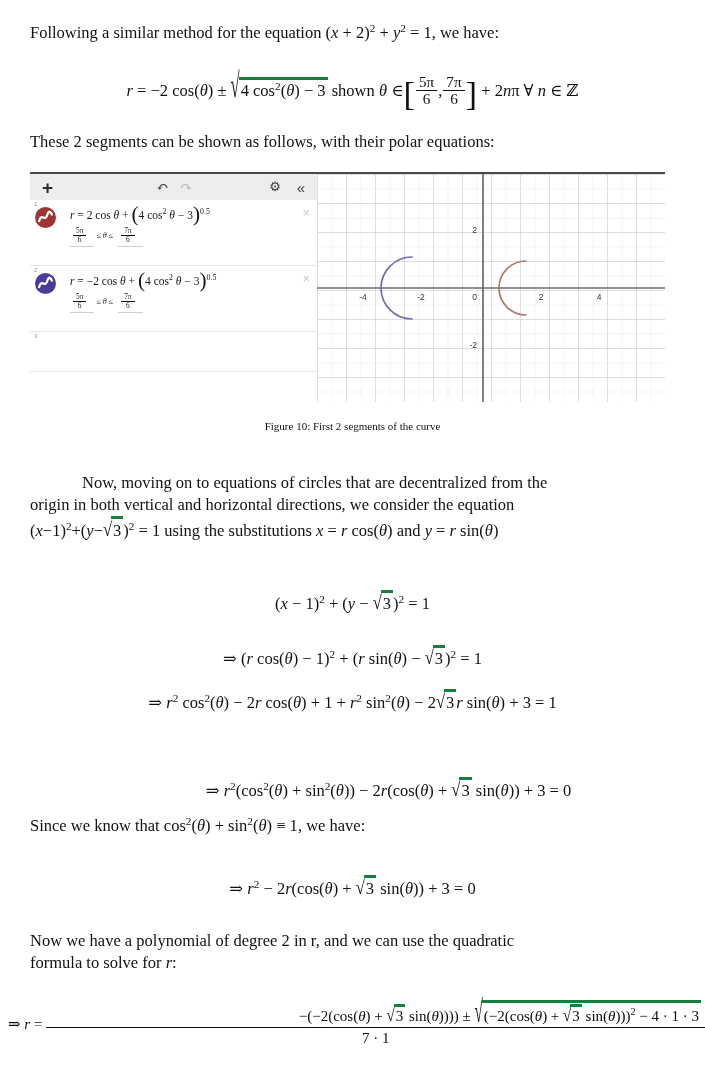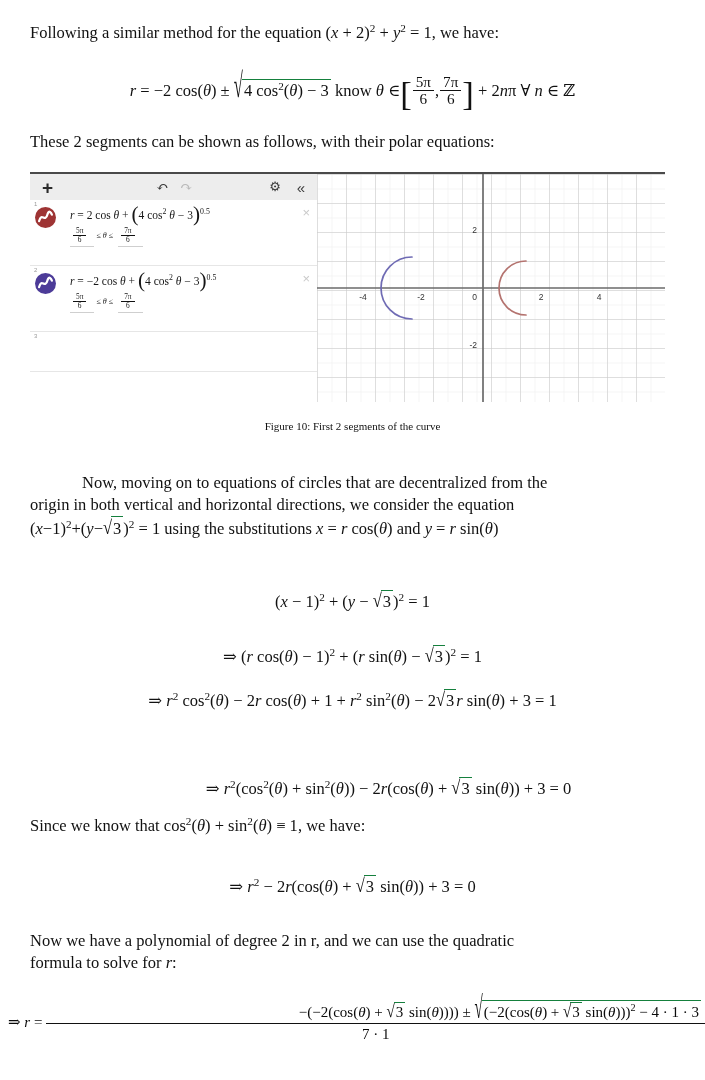--- a/index.html
+++ b/index.html
@@ -29,21 +29,21 @@
     color:#111;
   }
   i.v{font-style:italic;font-family:"Liberation Serif",serif;}
   sup{font-size:.68em;vertical-align:super;line-height:0;}
 
   
   .rad{display:inline-block;white-space:nowrap;}
   .rad > .sign{display:inline-block;transform:scaleY(1.18) translateY(-1px);}
   .rad > .bar{
     display:inline-block;
-    border-top:1px solid #15803d;
+    border-top:3px solid #15803d;
     padding:1px 2px 0 2px;
     margin-left:-1px;
   }
   .radtall > .sign{transform:scaleY(2.1) translateY(-2px);font-size:1em;}
 
   
   .frac{
     display:inline-block;
     vertical-align:middle;
     text-align:center;
@@ -140,21 +140,21 @@
 
 <div class="page">
 
   <div class="para" style="left:30px;top:22px;width:640px;">
     <span>Following a similar method for the equation </span><span>(<i class="v">x</i> + 2)<sup>2</sup> + <i class="v">y</i><sup>2</sup> = 1</span><span>, we have:</span>
   </div>
 
   <div class="eq" style="top:75px;">
     <span><i class="v">r</i> = −2 cos(<i class="v">θ</i>) ±</span>
     <span class="rad radtall"><span class="sign">√</span><span class="bar">4 cos<sup>2</sup>(<i class="v">θ</i>) − 3</span></span>
-    <span>know</span>
+    <span>shown</span>
     <span><i class="v">θ</i> ∈</span><span class="brk">[</span><span class="frac"><span class="num">5π</span><span class="den">6</span></span><span>,</span><span class="frac"><span class="num">7π</span><span class="den">6</span></span><span class="brk">]</span>
     <span>+ 2<i class="v">n</i>π ∀ <i class="v">n</i> ∈ ℤ</span>
   </div>
 
   <div class="para" style="left:30px;top:131px;width:640px;">These 2 segments can be shown as follows, with their polar equations:</div>
 
   <div class="figure">
     <div class="calc">
 
       <div class="panel">

